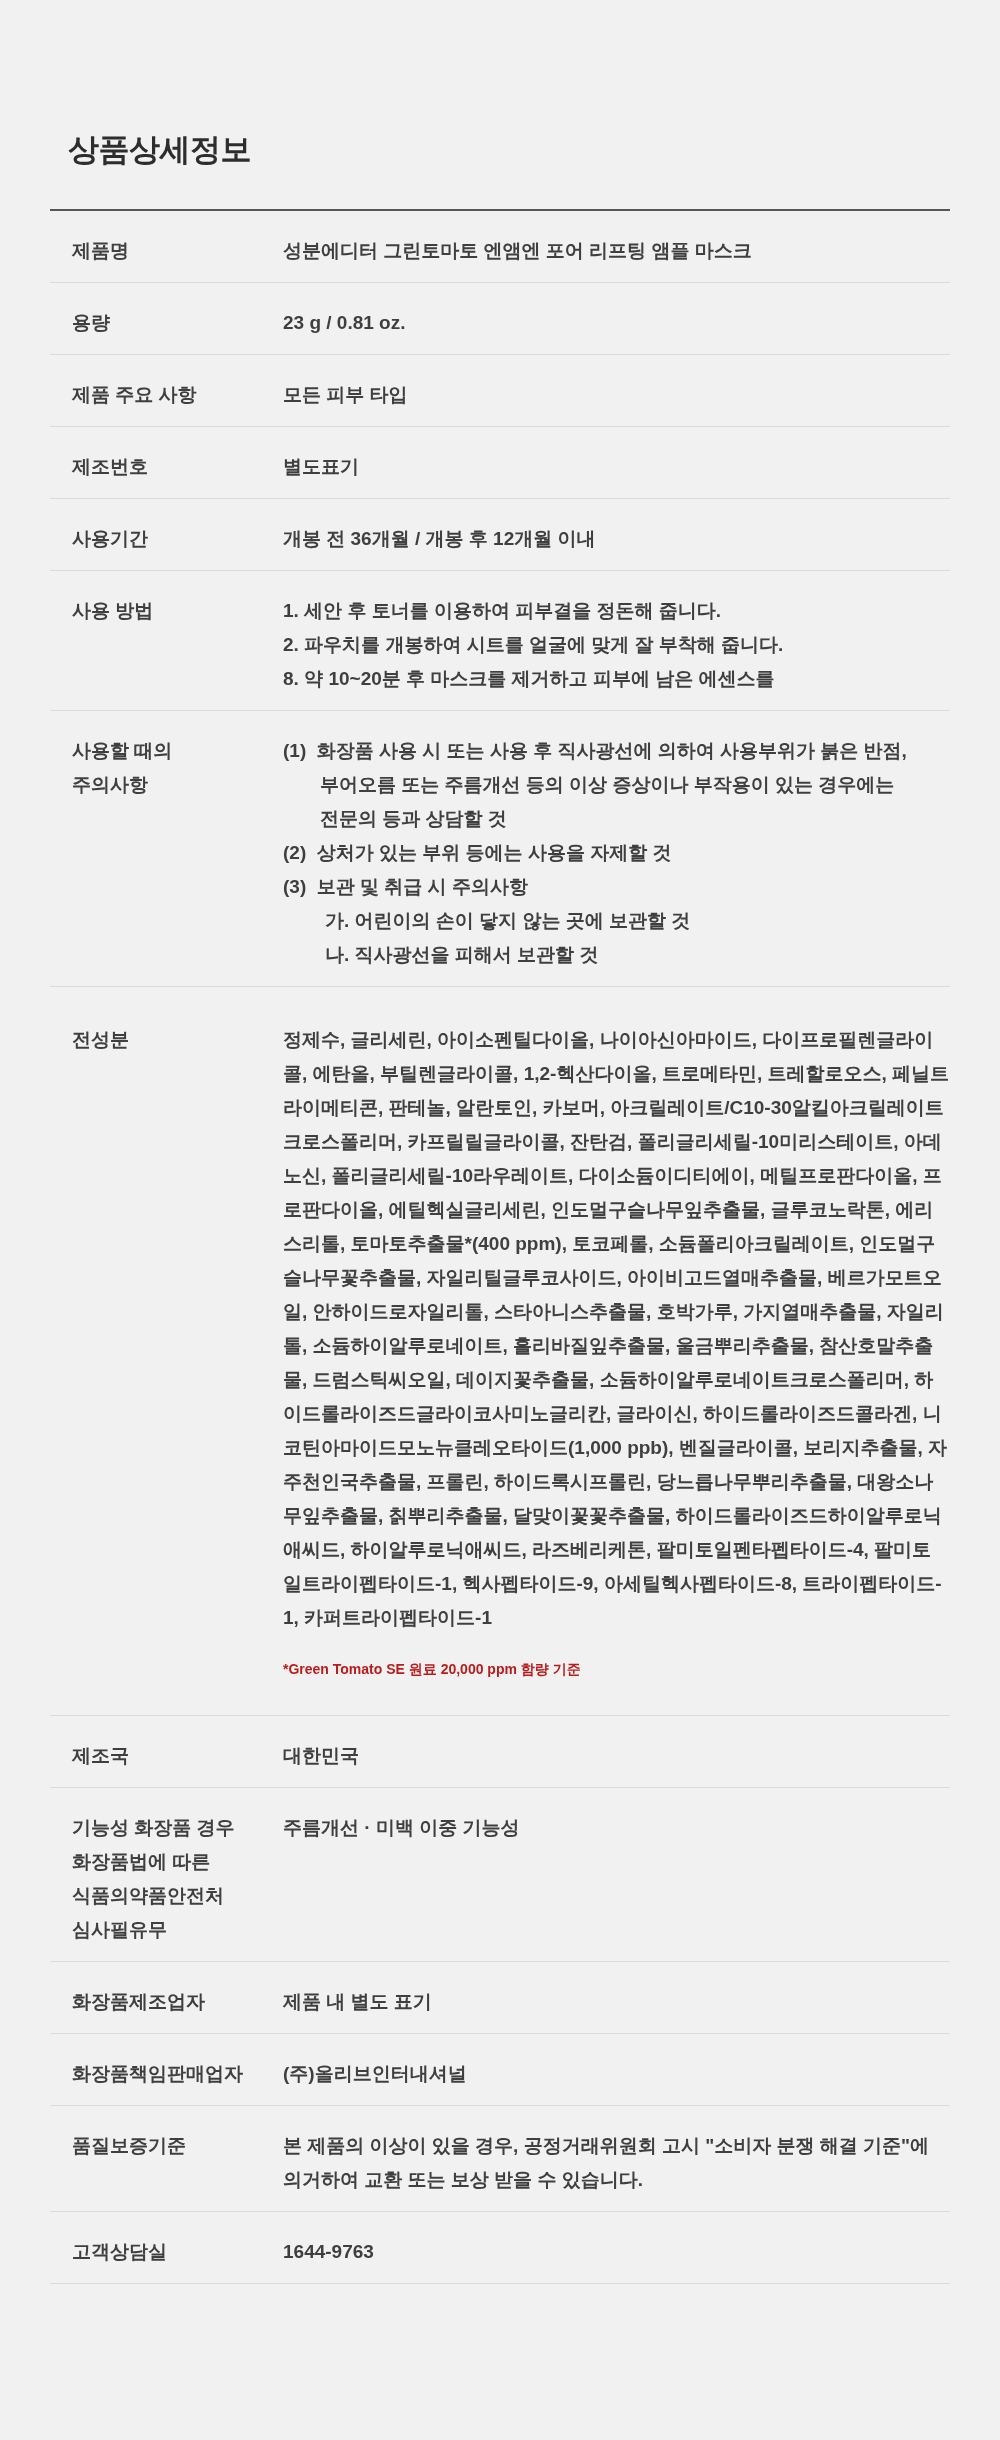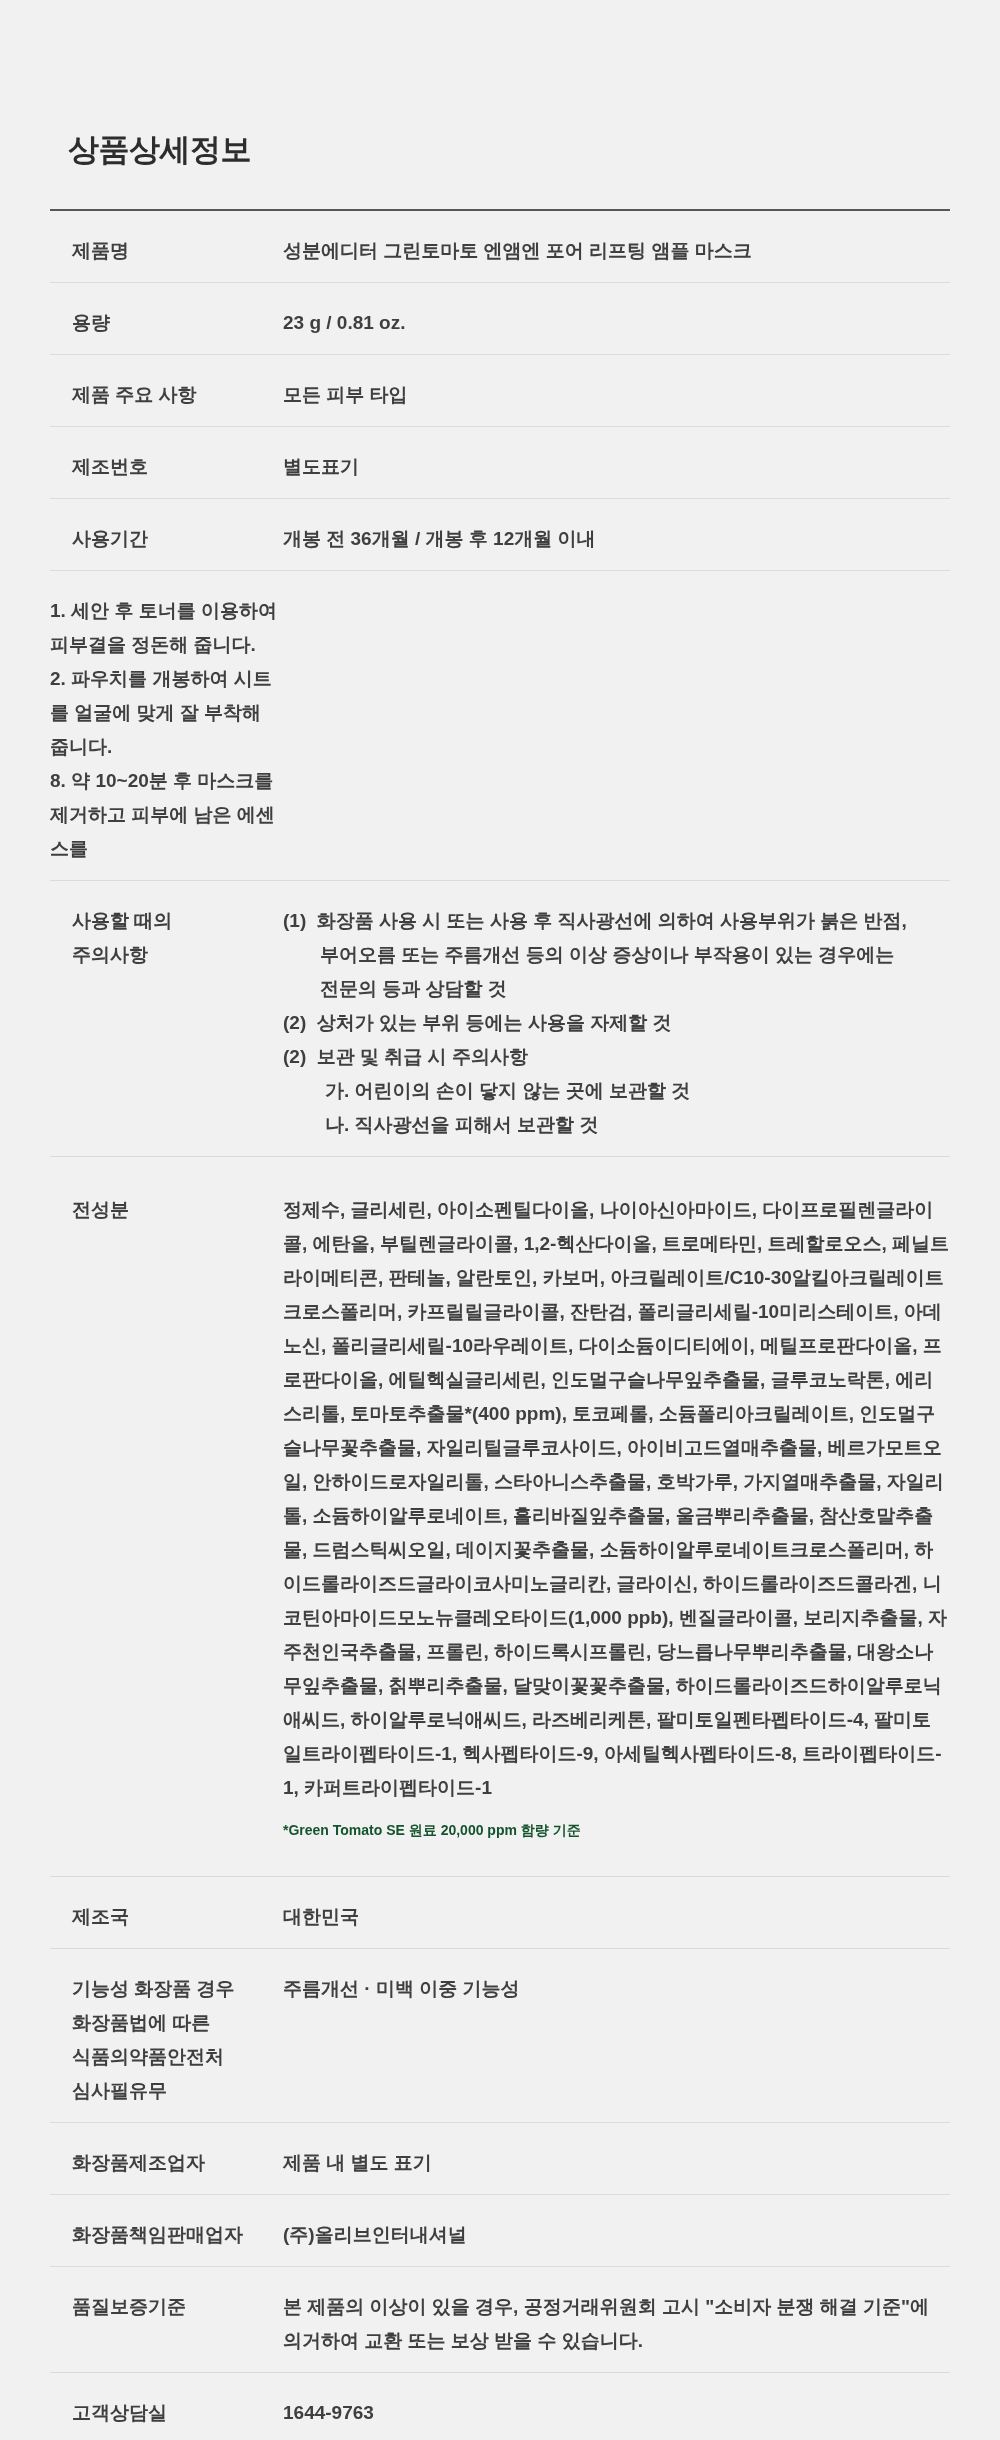--- a/index.html
+++ b/index.html
@@ -42,22 +42,22 @@
     font-size:19px;line-height:34px;
   }
   .value{
     font-size:19px;line-height:34px;
     max-width:667px;
   }
   .value-line{white-space:pre-wrap;}
   .value-line.break-all{word-break:break-all;}
   .row.ingredients{padding-top:36px;padding-bottom:36px;}
   .footnote{
-    font-size:14px;line-height:20px;color:#14532d;
-    margin-top:15px;white-space:pre-wrap;
+    font-size:14px;line-height:20px;color:#b91c1c;
+    margin-top:24px;white-space:pre-wrap;
   }
 </style>
 </head>
 <body>
 
 <div class="page">
   <h1 class="page-title">상품상세정보</h1>
   <div class="detail-table">
       <div class="row">
         <div class="label">
@@ -93,37 +93,40 @@
       </div>
       <div class="row">
         <div class="label">
           <div>사용기간</div>
         </div>
         <div class="value">
           <div class="value-line">개봉 전 36개월 / 개봉 후 12개월 이내</div>
         </div>
       </div>
       <div class="row">
+        <div class="label">
+          <div>사용 방법</div>
+        </div>
         <div class="value">
           <div class="value-line">1. 세안 후 토너를 이용하여 피부결을 정돈해 줍니다.</div>
           <div class="value-line">2. 파우치를 개봉하여 시트를 얼굴에 맞게 잘 부착해 줍니다.</div>
           <div class="value-line">8. 약 10~20분 후 마스크를 제거하고 피부에 남은 에센스를</div>
         </div>
       </div>
       <div class="row">
         <div class="label">
           <div>사용할 때의</div>
           <div>주의사항</div>
         </div>
         <div class="value">
           <div class="value-line">(1)  화장품 사용 시 또는 사용 후 직사광선에 의하여 사용부위가 붉은 반점,</div>
           <div class="value-line" style="padding-left: 37px;">부어오름 또는 주름개선 등의 이상 증상이나 부작용이 있는 경우에는</div>
           <div class="value-line" style="padding-left: 37px;">전문의 등과 상담할 것</div>
           <div class="value-line">(2)  상처가 있는 부위 등에는 사용을 자제할 것</div>
-          <div class="value-line">(2)  보관 및 취급 시 주의사항</div>
+          <div class="value-line">(3)  보관 및 취급 시 주의사항</div>
           <div class="value-line" style="padding-left: 42px;">가. 어린이의 손이 닿지 않는 곳에 보관할 것</div>
           <div class="value-line" style="padding-left: 42px;">나. 직사광선을 피해서 보관할 것</div>
         </div>
       </div>
       <div class="row ingredients">
         <div class="label">
           <div>전성분</div>
         </div>
         <div class="value">
           <div class="value-line break-all">정제수, 글리세린, 아이소펜틸다이올, 나이아신아마이드, 다이프로필렌글라이콜, 에탄올, 부틸렌글라이콜, 1,2-헥산다이올, 트로메타민, 트레할로오스, 페닐트라이메티콘, 판테놀, 알란토인, 카보머, 아크릴레이트/C10-30알킬아크릴레이트크로스폴리머, 카프릴릴글라이콜, 잔탄검, 폴리글리세릴-10미리스테이트, 아데노신, 폴리글리세릴-10라우레이트, 다이소듐이디티에이, 메틸프로판다이올, 프로판다이올, 에틸헥실글리세린, 인도멀구슬나무잎추출물, 글루코노락톤, 에리스리톨, 토마토추출물*(400 ppm), 토코페롤, 소듐폴리아크릴레이트, 인도멀구슬나무꽃추출물, 자일리틸글루코사이드, 아이비고드열매추출물, 베르가모트오일, 안하이드로자일리톨, 스타아니스추출물, 호박가루, 가지열매추출물, 자일리톨, 소듐하이알루로네이트, 홀리바질잎추출물, 울금뿌리추출물, 참산호말추출물, 드럼스틱씨오일, 데이지꽃추출물, 소듐하이알루로네이트크로스폴리머, 하이드롤라이즈드글라이코사미노글리칸, 글라이신, 하이드롤라이즈드콜라겐, 니코틴아마이드모노뉴클레오타이드(1,000 ppb), 벤질글라이콜, 보리지추출물, 자주천인국추출물, 프롤린, 하이드록시프롤린, 당느릅나무뿌리추출물, 대왕소나무잎추출물, 칡뿌리추출물, 달맞이꽃꽃추출물, 하이드롤라이즈드하이알루로닉애씨드, 하이알루로닉애씨드, 라즈베리케톤, 팔미토일펜타펩타이드-4, 팔미토일트라이펩타이드-1, 헥사펩타이드-9, 아세틸헥사펩타이드-8, 트라이펩타이드-1, 카퍼트라이펩타이드-1</div>

